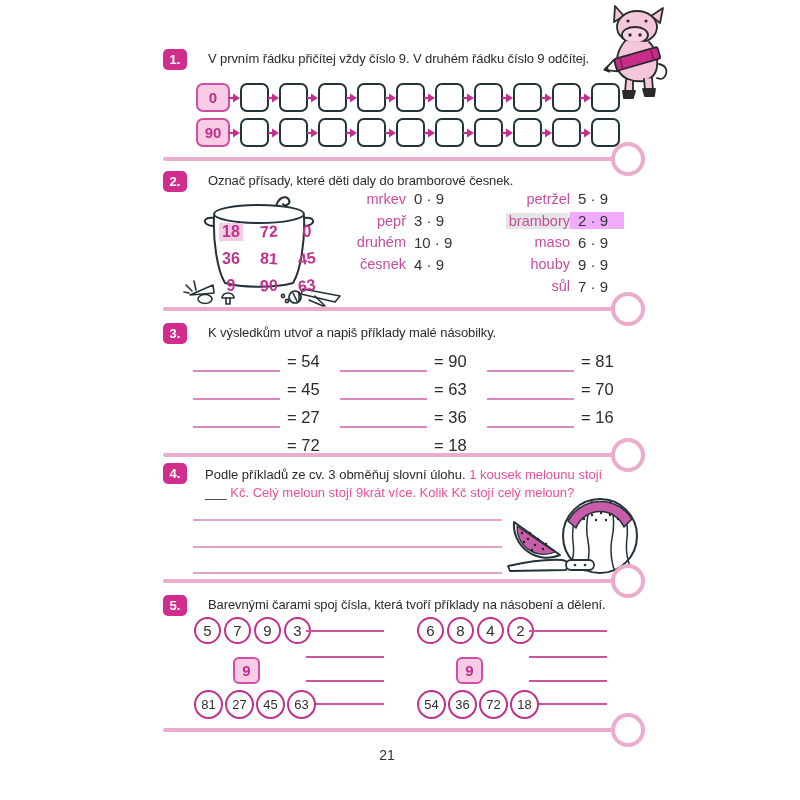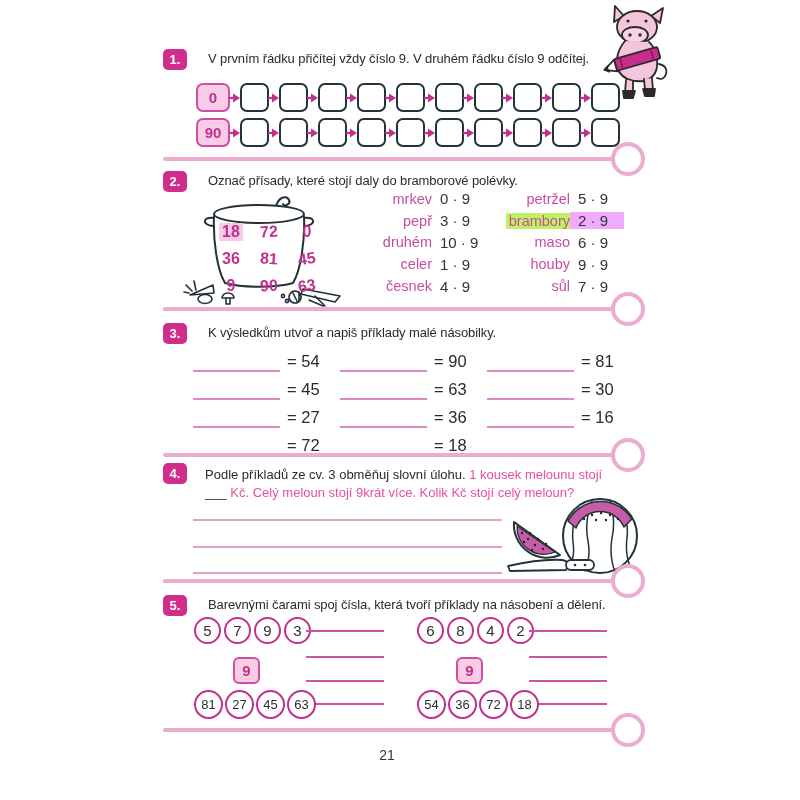--- a/index.html
+++ b/index.html
@@ -26,26 +26,26 @@
   .empty-box{width:25px;height:25px;border:2px solid #22333a;border-radius:7px;background:#fff;}
   .arrow{display:flex;align-items:center;margin:0 -1px;}
 
   
   #pot-numbers{position:absolute;left:212px;top:218px;display:grid;
                grid-template-columns:38px 38px 38px;grid-auto-rows:27px;justify-items:center;
                align-items:center;font-weight:bold;font-size:16px;color:#c2308d;}
   .pn-hl{background:#f6cce5;padding:0 3px;}
   .rot-a{transform:rotate(-3deg);} .rot-b{transform:rotate(4deg);} .rot-c{transform:rotate(-8deg);}
   .ing-col{position:absolute;top:188px;}
-  #ing-col1{left:306px;width:180px;}
+  #ing-col1{left:280px;width:180px;}
   #ing-col2{left:436px;width:188px;}
   .ing-row{display:flex;height:21.8px;align-items:center;font-size:14.5px;}
   .ing-name-wrap{flex:1;text-align:right;}
   .ing-name{color:#c84da0;}
-  .ing-name.hl{background:#bef264;padding:0 3px;margin:0 -3px;}
+  .ing-name.hl{background:#e5e5e5;padding:0 3px;margin:0 -3px;}
   .ing-expr{width:46px;margin-left:8px;color:#333;font-size:15px;white-space:nowrap;}
   .ing-expr.hl{margin-left:0;padding-left:8px;background:#f0abfc;}
 
   
   #ex3-grid{position:absolute;left:193px;top:344px;display:grid;
             grid-template-columns:147px 147px 130px;grid-auto-rows:28px;}
   .eq-cell{display:flex;align-items:flex-end;}
   .blank{width:87px;border-bottom:2.5px solid #da8ac1;height:16px;}
   .eq-val{margin-left:7px;font-size:16.5px;color:#2a2a2a;line-height:21px;}
 
@@ -250,21 +250,21 @@
             <path d="M4 1.5 L11 6 L4 10.5 Z" fill="#c2308d"></path>
           </svg>
         </span>
         <span class="empty-box"></span>
       </div>
     </div>
   <div class="divider" style="top:157px;"></div>
   <div class="ring" style="top:142px;"></div>
 
   <div class="badge" style="top:171px;">2.</div>
-  <div class="title" style="top:173px;">Označ přísady, které stojí daly do bramborové polévky.</div>
+  <div class="title" style="top:173px;">Označ přísady, které děti daly do bramborové česnek.</div>
 
   <svg class="illus" style="left:183px;top:192px;" width="162" height="118" viewBox="0 0 162 118">
     <g stroke="#243238" stroke-width="2" fill="#fff" stroke-linejoin="round" stroke-linecap="round">
       <path d="M93,16 C94,6 103,2 106,8 C108,12 102,15 100,12" fill="none"></path>
       <path d="M31,26 C20,24 18,33 30,34" fill="none"></path>
       <path d="M121,26 C132,24 134,33 122,34" fill="none"></path>
       <path d="M31,24 C30,48 34,78 42,91 C60,96 92,96 110,91 C118,78 122,48 121,24"></path>
       <ellipse cx="76" cy="22" rx="45" ry="9"></ellipse>
       <g stroke-width="1.6">
         <path d="M30,93 L7,103 L31,101 Z"></path>
@@ -299,24 +299,20 @@
       </div>
       <div class="ing-row">
         <span class="ing-name-wrap"><span class="ing-name">pepř</span></span>
         <span class="ing-expr">3 · 9</span>
       </div>
       <div class="ing-row">
         <span class="ing-name-wrap"><span class="ing-name">druhém</span></span>
         <span class="ing-expr">10 · 9</span>
       </div>
       <div class="ing-row">
-        <span class="ing-name-wrap"><span class="ing-name">celer</span></span>
-        <span class="ing-expr">1 · 9</span>
-      </div>
-      <div class="ing-row">
         <span class="ing-name-wrap"><span class="ing-name">česnek</span></span>
         <span class="ing-expr">4 · 9</span>
       </div>
     </div>
   <div class="ing-col" id="ing-col2">
       <div class="ing-row">
         <span class="ing-name-wrap"><span class="ing-name">petržel</span></span>
         <span class="ing-expr">5 · 9</span>
       </div>
       <div class="ing-row">
@@ -357,21 +353,21 @@
       <div class="eq-cell">
         <span class="blank"></span>
         <span class="eq-val">= 45</span>
       </div>
       <div class="eq-cell">
         <span class="blank"></span>
         <span class="eq-val">= 63</span>
       </div>
       <div class="eq-cell">
         <span class="blank"></span>
-        <span class="eq-val">= 30</span>
+        <span class="eq-val">= 70</span>
       </div>
       <div class="eq-cell">
         <span class="blank"></span>
         <span class="eq-val">= 27</span>
       </div>
       <div class="eq-cell">
         <span class="blank"></span>
         <span class="eq-val">= 36</span>
       </div>
       <div class="eq-cell">

